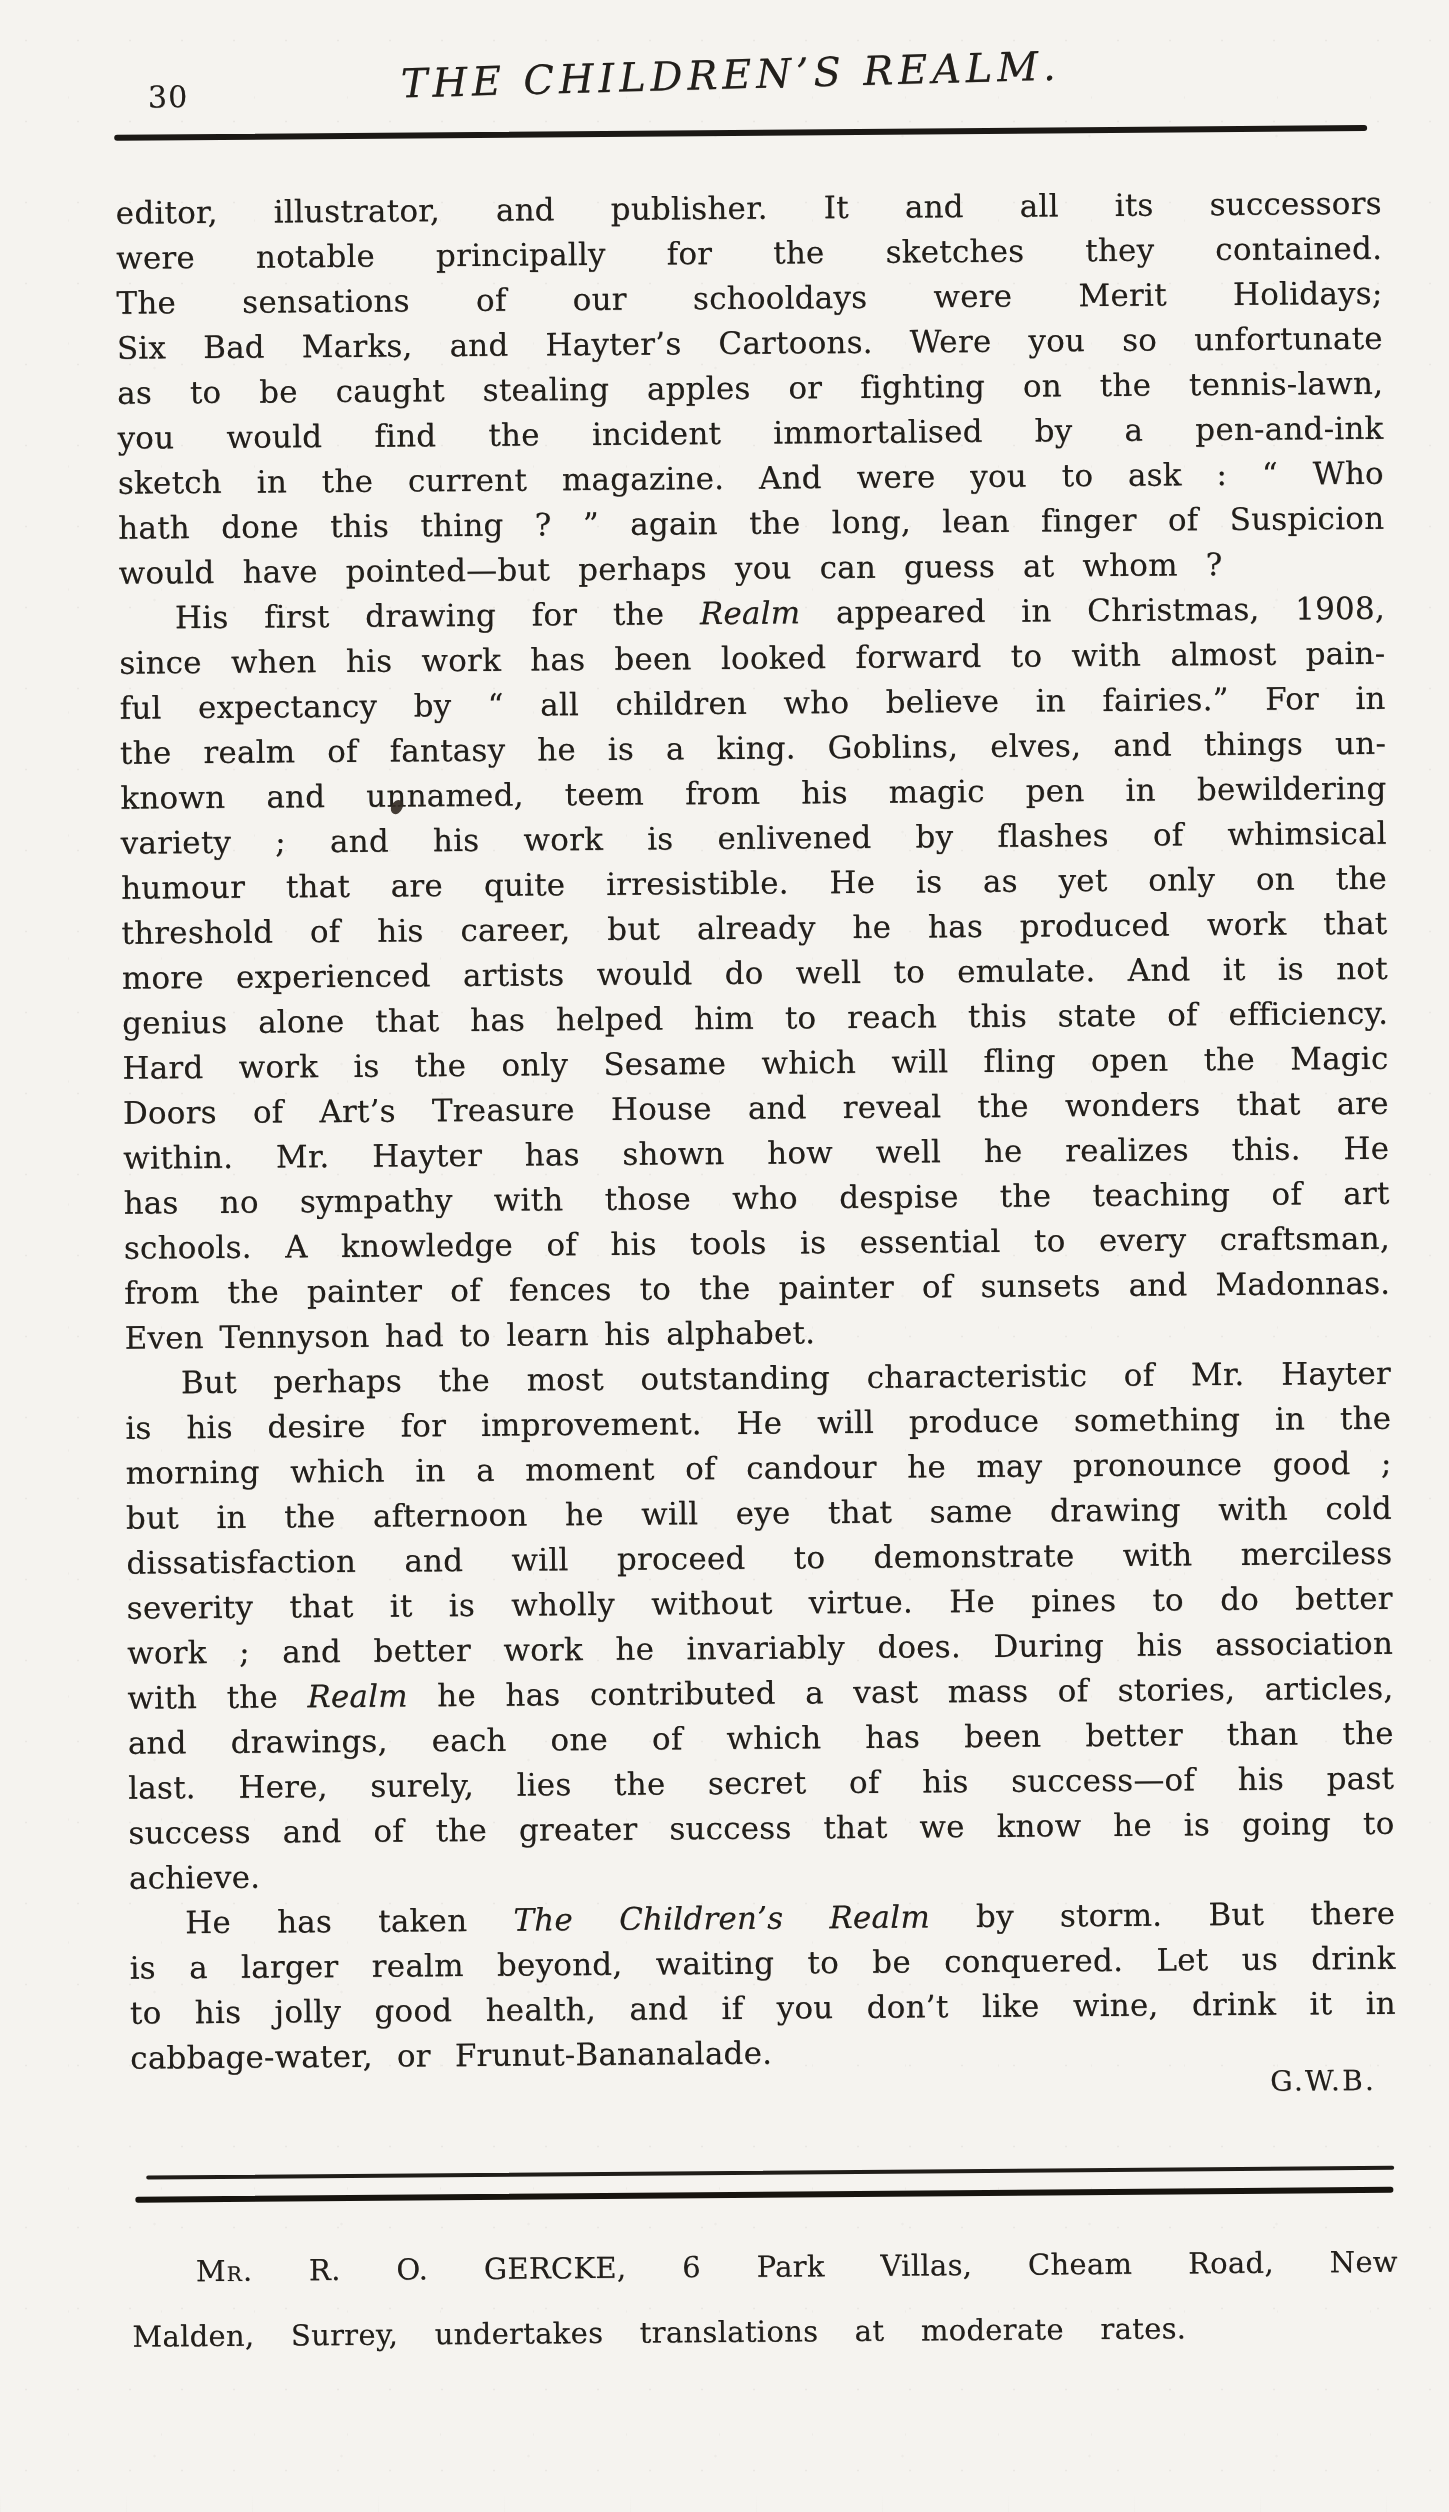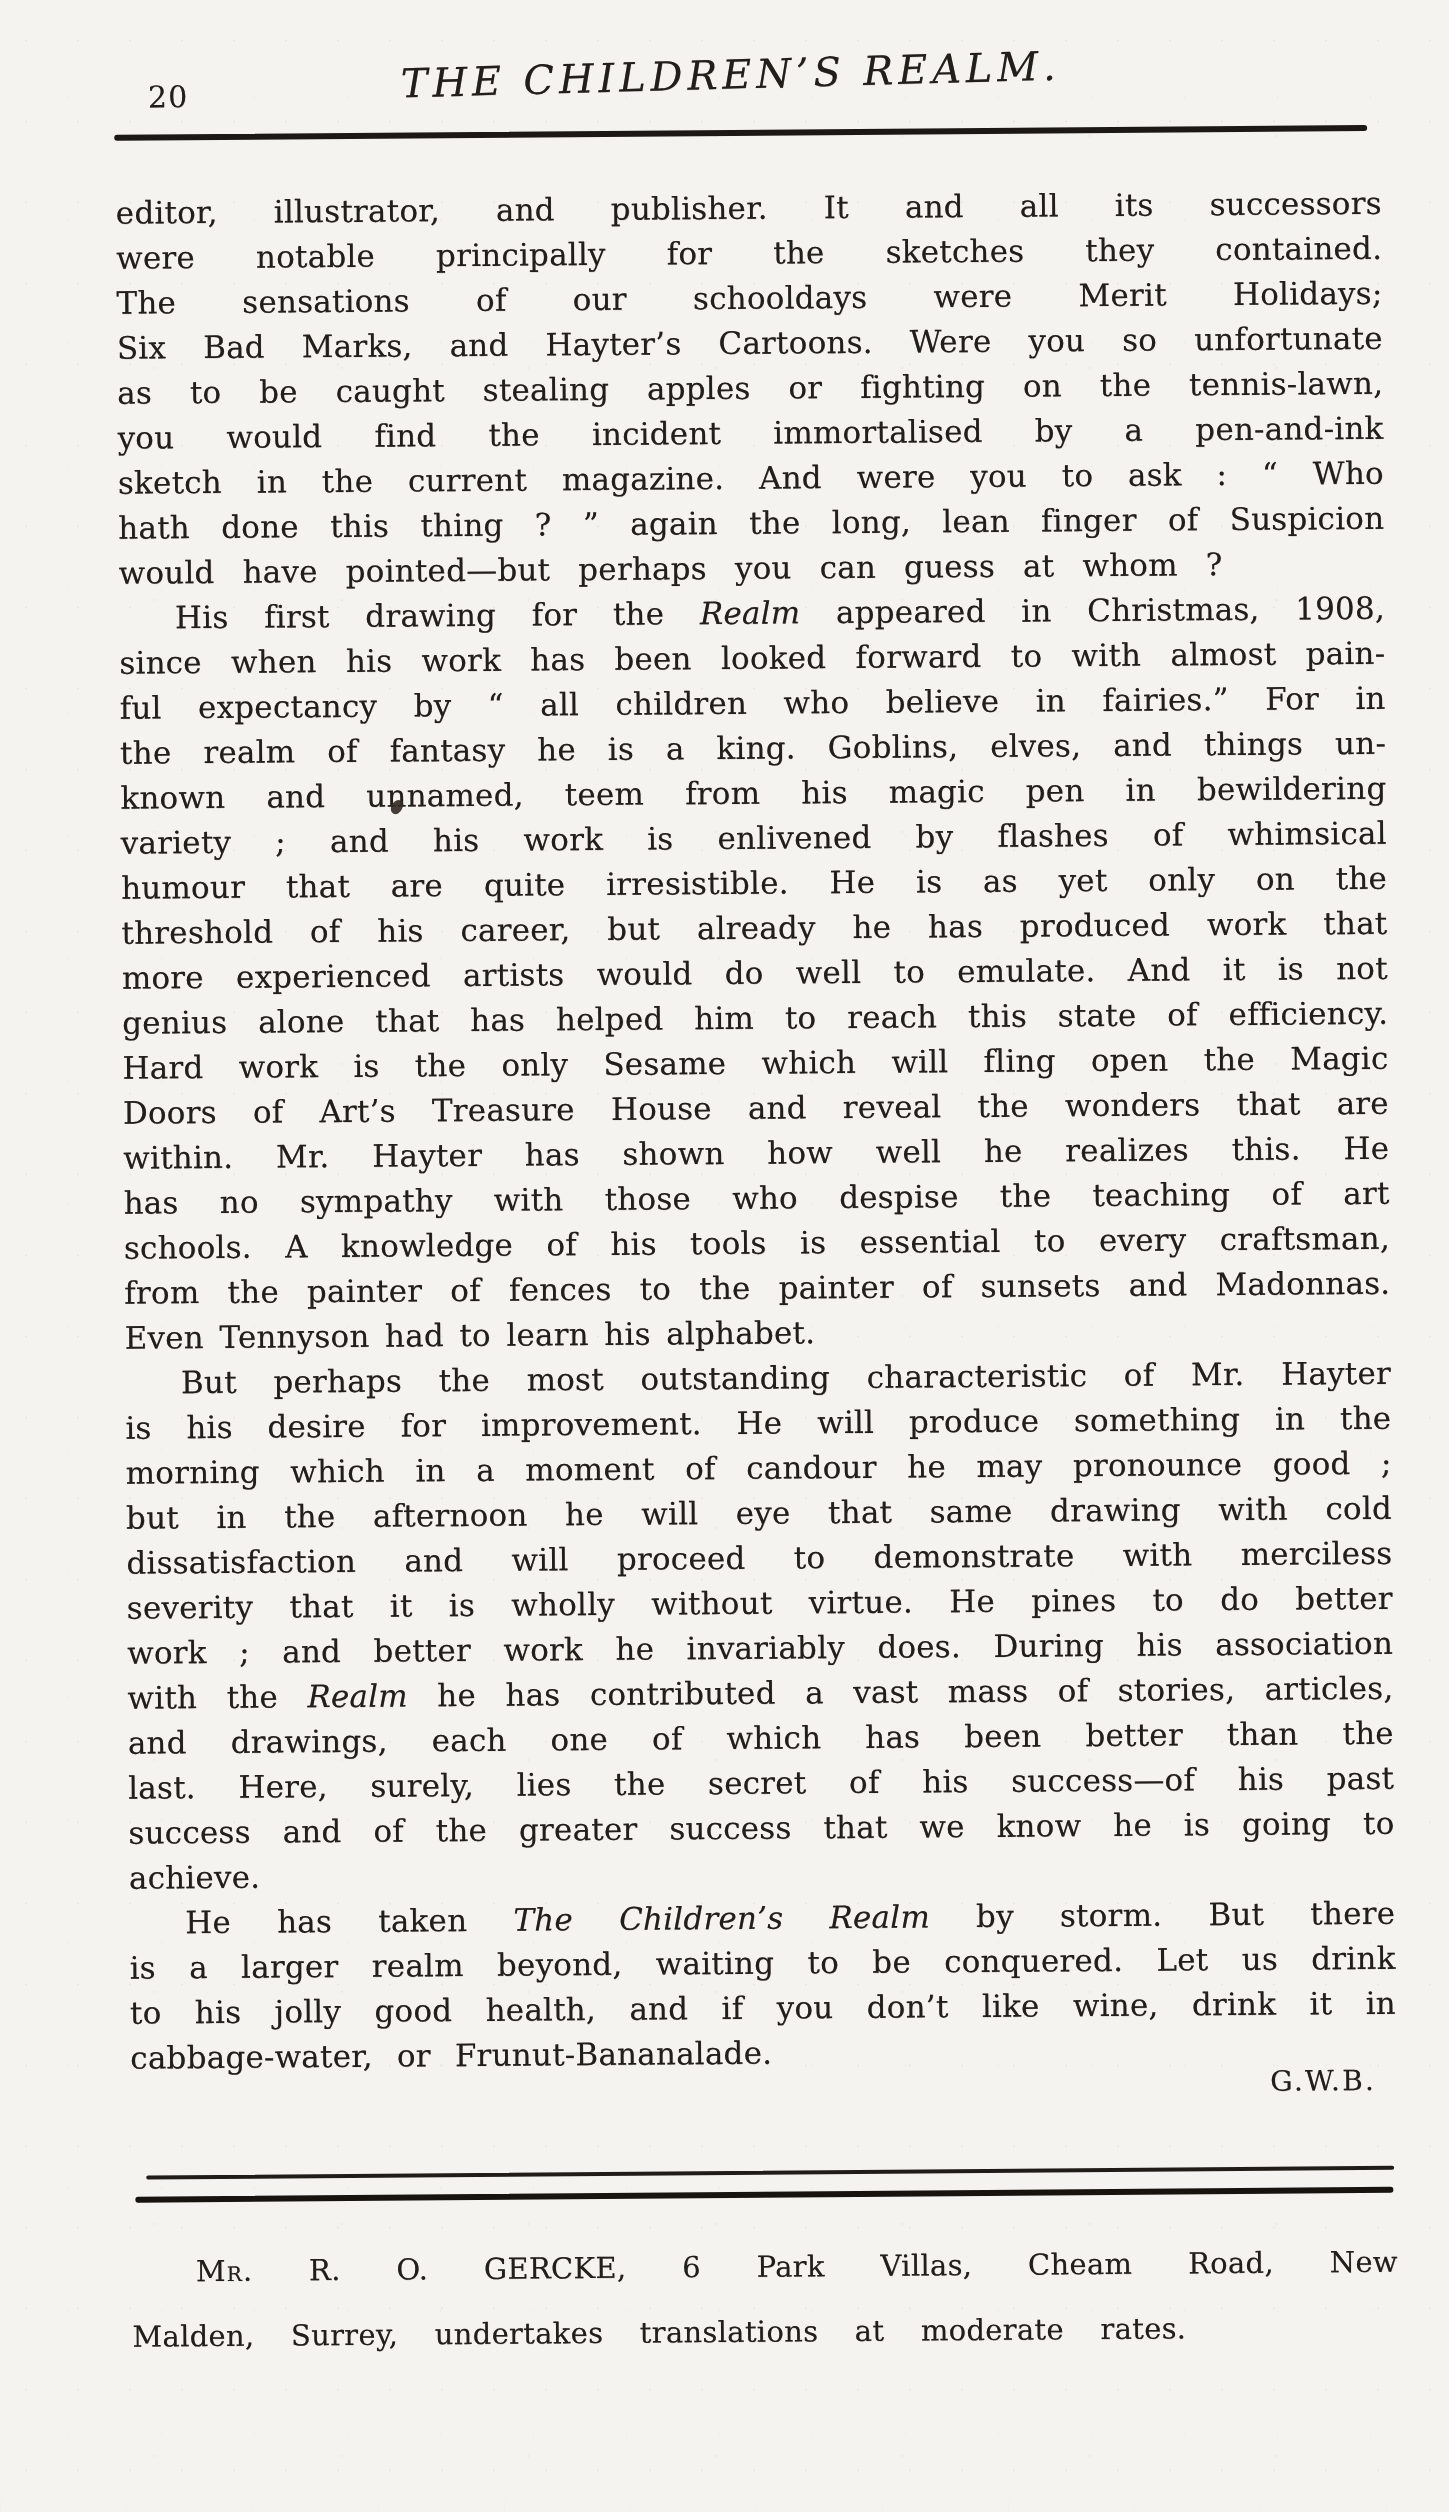--- a/index.html
+++ b/index.html
@@ -51,21 +51,21 @@
     position:absolute;left:395px;top:797px;width:11.3px;height:14.5px;
     background:#342d25;border-radius:62% 38% 55% 45%;transform:rotate(22deg);opacity:0.92;
   }
 </style>
 </head>
 <body>
 
 <div class="page">
   <div class="rot">
 
-    <div class="pageno inktext">20</div>
+    <div class="pageno inktext">30</div>
     <div class="title inktext">THE CHILDREN’S REALM.</div>
     <div class="hrule"></div>
 
     <div class="article inktext">
 
       <div>
         <div class="ln">editor, illustrator, and publisher. It and all its successors</div>
         <div class="ln">were notable principally for the sketches they contained.</div>
         <div class="ln">The sensations of our schooldays were Merit Holidays;</div>
         <div class="ln">Six Bad Marks, and Hayter’s Cartoons. Were you so unfortunate</div>

